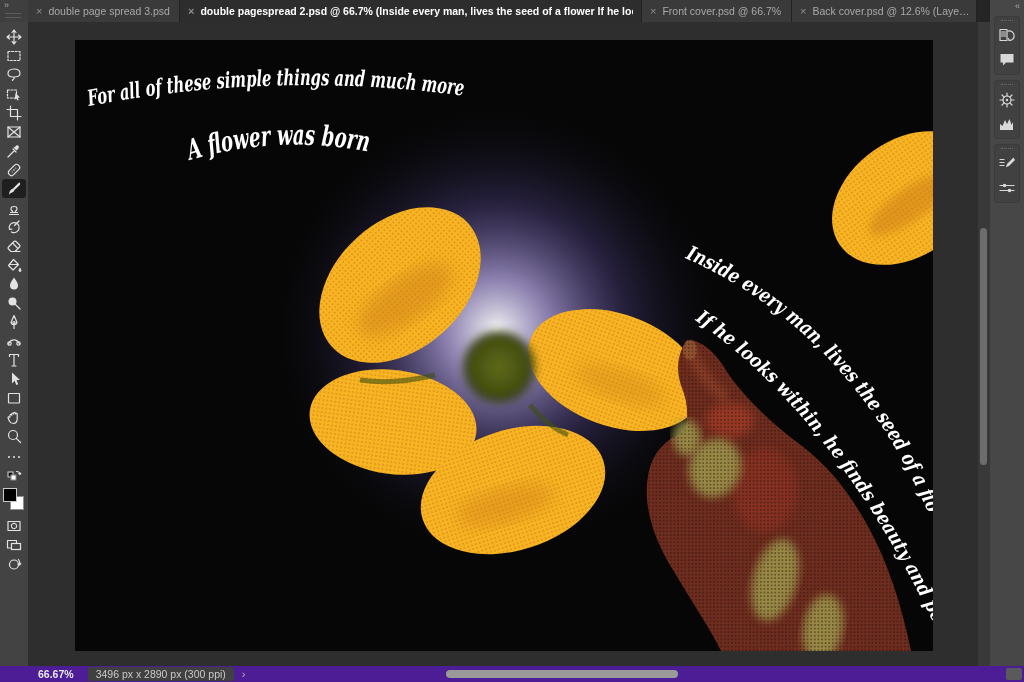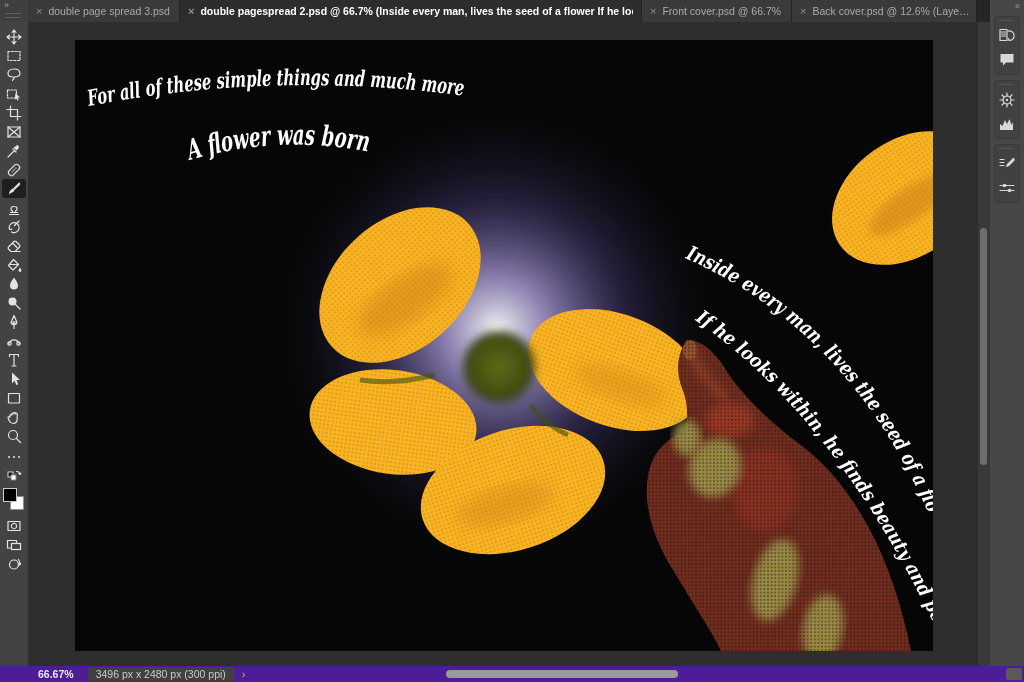--- a/index.html
+++ b/index.html
@@ -429,18 +429,18 @@
               <path stroke="#d8d8d8" stroke-width="1.2" fill="none" stroke-linecap="round" stroke-linejoin="round" d="M2 11.5h14"></path>
               <circle cx="11.5" cy="11.5" r="1.8" fill="#d8d8d8"></circle>
             </svg>
           </div>
         </div>
       </div>
   </div>
 
   <div class="statusbar">
     <span class="zoom">66.67%</span>
-    <span class="docinfo">3496 px x 2480 px (300 ppi)</span>
+    <span class="docinfo">3496 px x 2890 px (300 ppi)</span>
     <span class="chev">›</span>
   </div>
   <div class="hthumb"></div>
   <div class="resize-grip"></div>
 </div>
 
 </body></html>

